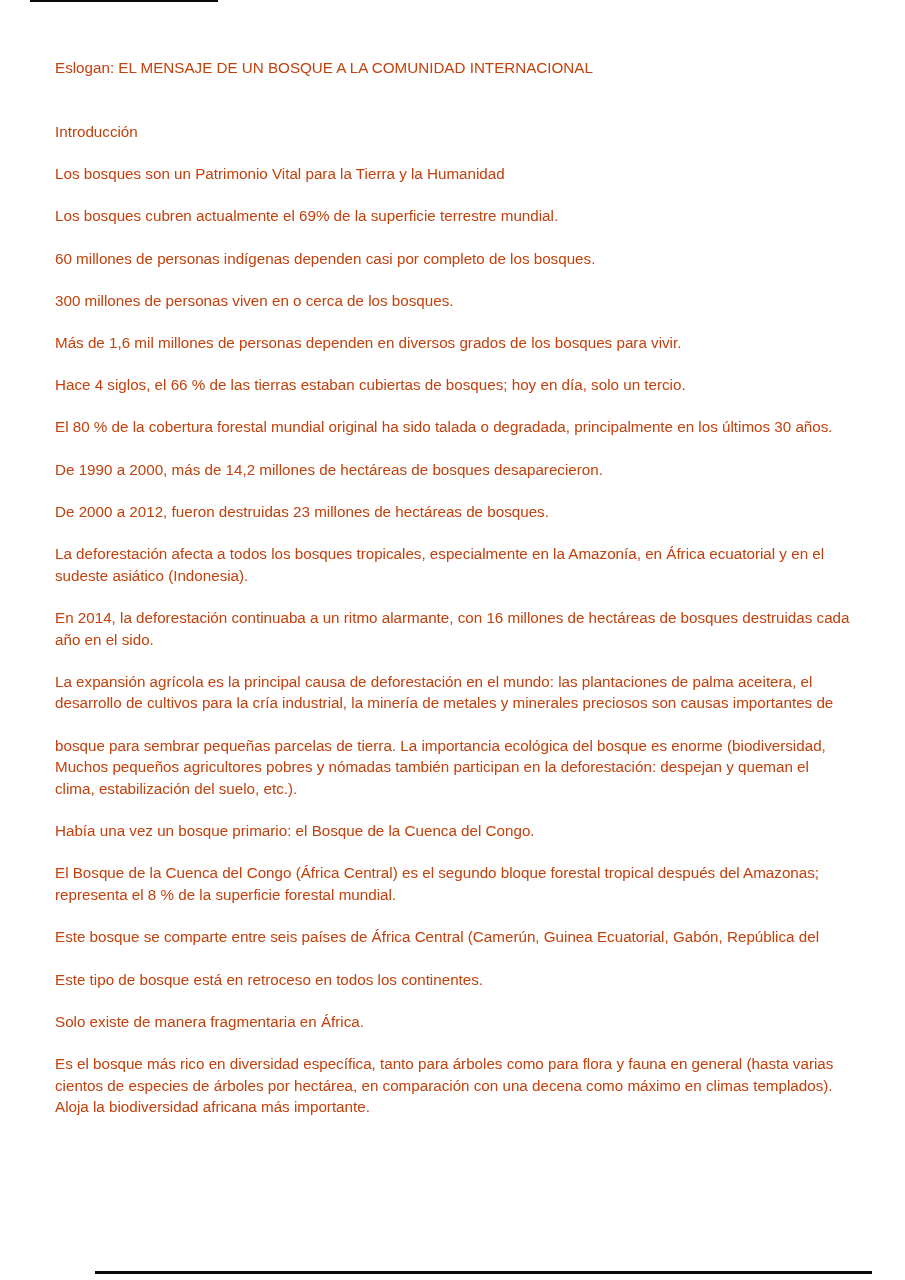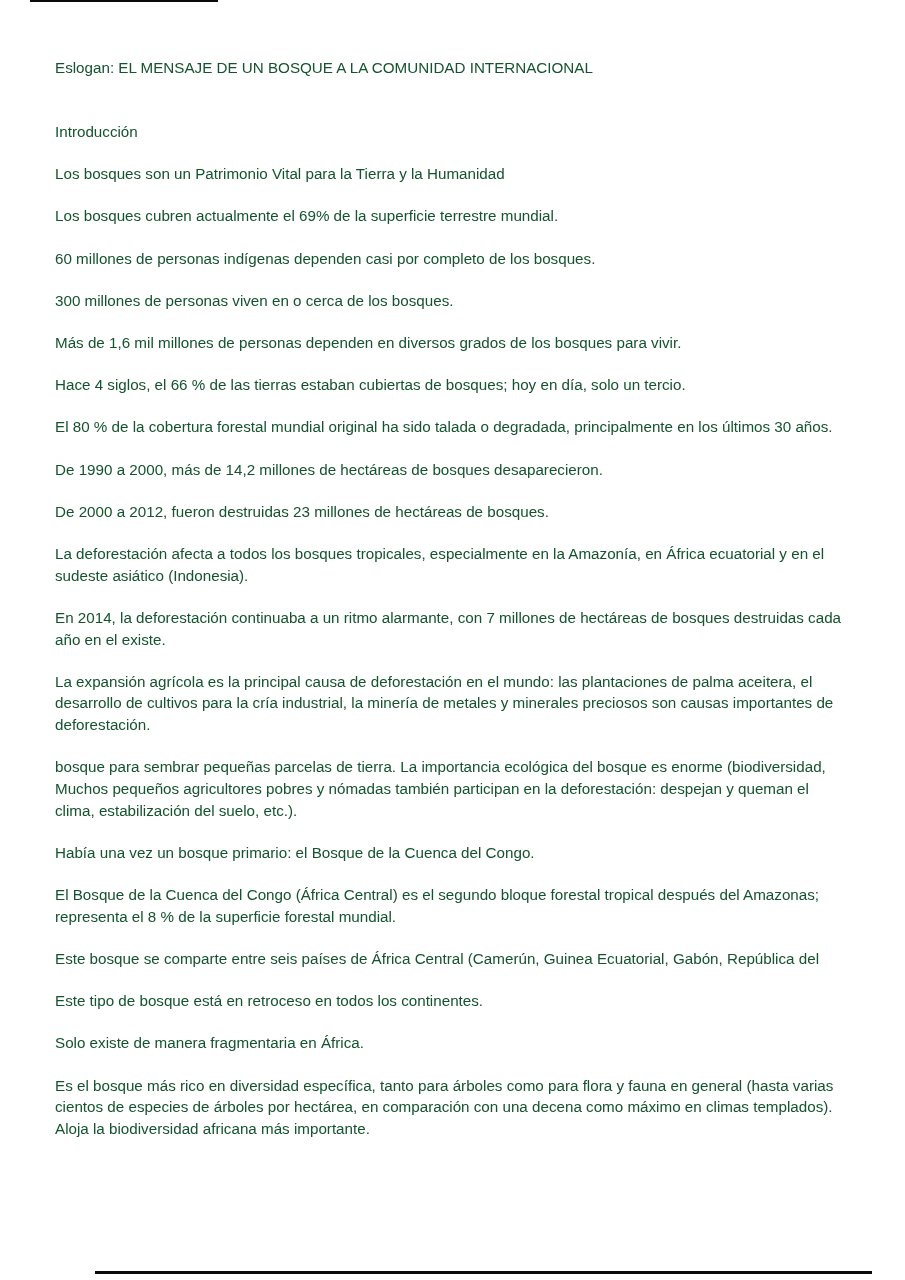--- a/index.html
+++ b/index.html
@@ -15,21 +15,21 @@
     overflow: hidden;
     font-family: "Liberation Sans", "DejaVu Sans", sans-serif;
   }
   .doc-body {
     position: absolute;
     left: 55px;
     top: 57px;
     width: 810px;
     font-size: 15.2px;
     line-height: 21.7px;
-    color: #14532d;
+    color: #c2410c;
     -webkit-font-smoothing: antialiased;
   }
   .doc-body p.para {
     margin: 0 0 20.5px 0;
     padding: 0;
   }
   .doc-body p.para.extra-gap {
     margin-top: 42.2px;
   }
   .doc-body .line {
@@ -91,27 +91,26 @@
         <span class="line">De 1990 a 2000, más de 14,2 millones de hectáreas de bosques desaparecieron.</span>
       </p>
       <p class="para">
         <span class="line">De 2000 a 2012, fueron destruidas 23 millones de hectáreas de bosques.</span>
       </p>
       <p class="para">
         <span class="line">La deforestación afecta a todos los bosques tropicales, especialmente en la Amazonía, en África ecuatorial y en el</span>
         <span class="line">sudeste asiático (Indonesia).</span>
       </p>
       <p class="para">
-        <span class="line">En 2014, la deforestación continuaba a un ritmo alarmante, con 7 millones de hectáreas de bosques destruidas cada</span>
-        <span class="line">año en el existe.</span>
+        <span class="line">En 2014, la deforestación continuaba a un ritmo alarmante, con 16 millones de hectáreas de bosques destruidas cada</span>
+        <span class="line">año en el sido.</span>
       </p>
       <p class="para">
         <span class="line">La expansión agrícola es la principal causa de deforestación en el mundo: las plantaciones de palma aceitera, el</span>
         <span class="line">desarrollo de cultivos para la cría industrial, la minería de metales y minerales preciosos son causas importantes de</span>
-        <span class="line">deforestación.</span>
       </p>
       <p class="para">
         <span class="line">bosque para sembrar pequeñas parcelas de tierra. La importancia ecológica del bosque es enorme (biodiversidad,</span>
         <span class="line">Muchos pequeños agricultores pobres y nómadas también participan en la deforestación: despejan y queman el</span>
         <span class="line">clima, estabilización del suelo, etc.).</span>
       </p>
       <p class="para">
         <span class="line">Había una vez un bosque primario: el Bosque de la Cuenca del Congo.</span>
       </p>
       <p class="para">

